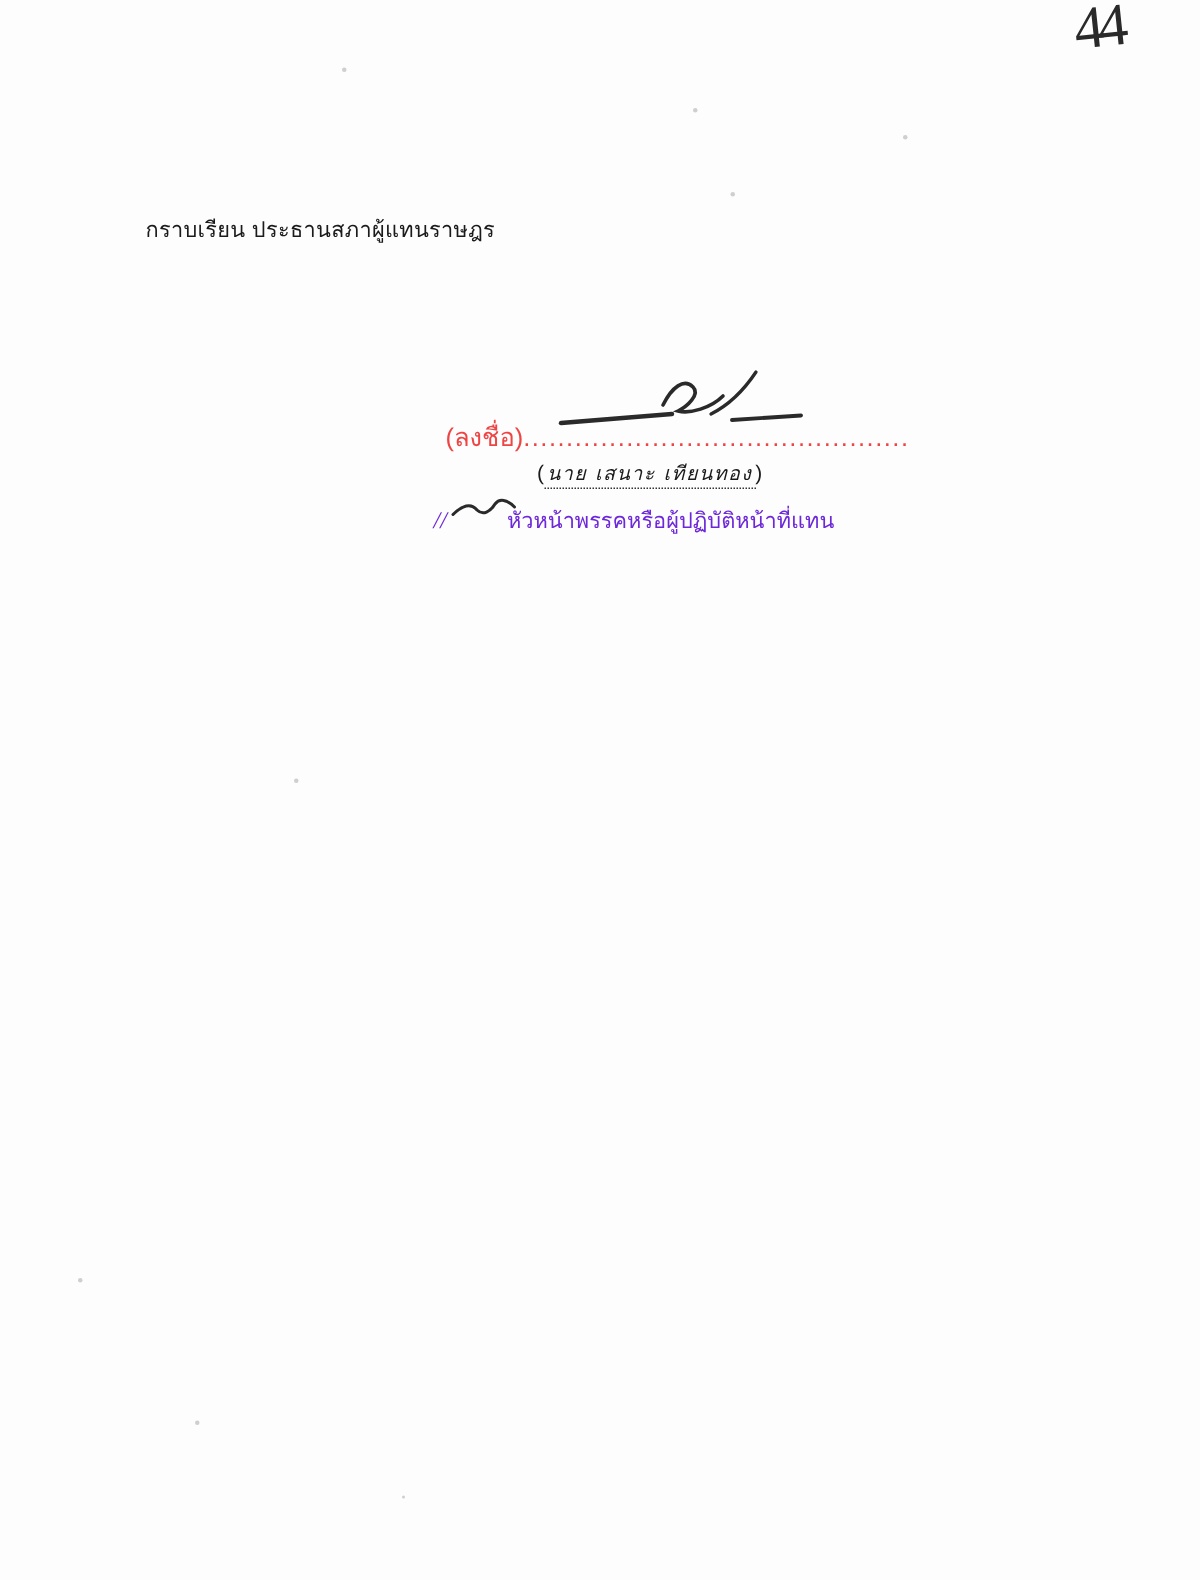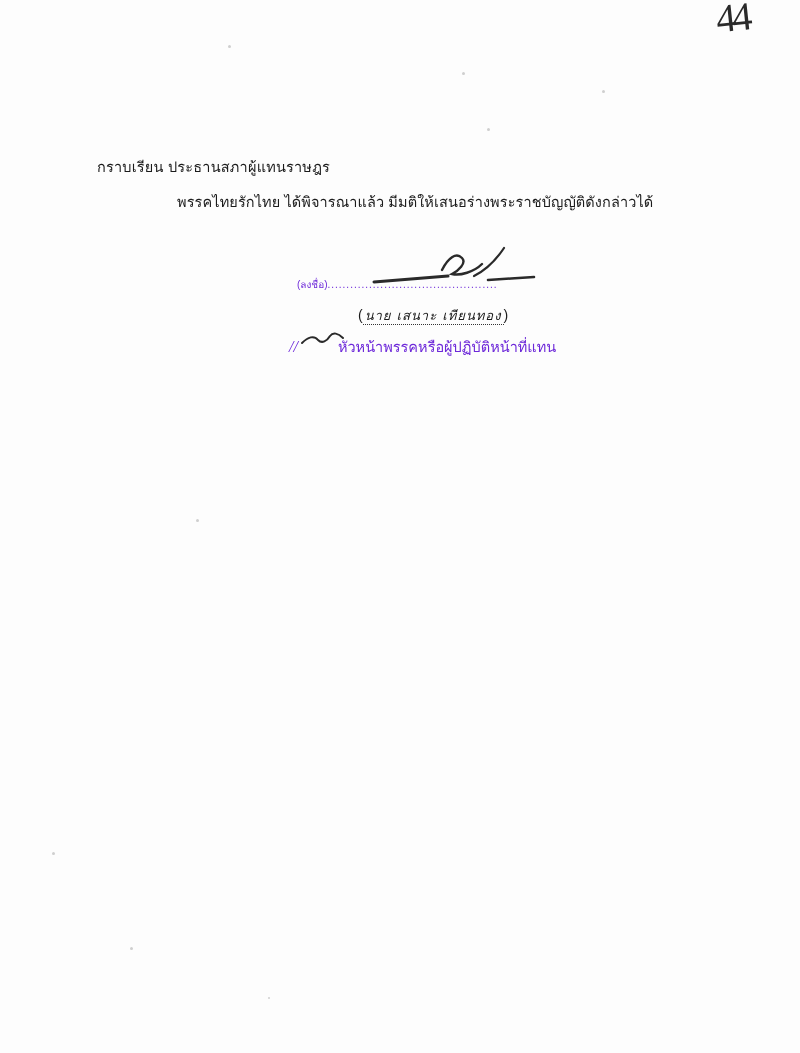--- a/index.html
+++ b/index.html
@@ -30,41 +30,41 @@
     font-family: "Liberation Serif", serif;
     font-size: 40px;
     color: #2a2a2a;
     transform: rotate(-6deg);
     letter-spacing: -4px;
     font-weight: 400;
   }
   .salutation {
     position: absolute;
     left: 97px;
-    top: 155px;
+    top: 141px;
     font-size: 14.5px;
     color: #1b1b1b;
     letter-spacing: 0.2px;
     white-space: nowrap;
   }
   .body-line {
     position: absolute;
     left: 177px;
     top: 190px;
     font-size: 14.5px;
     color: #1b1b1b;
     letter-spacing: 0.1px;
     white-space: nowrap;
   }
   .sign-row {
     position: absolute;
     left: 297px;
     top: 277px;
-    font-size: 10px;
-    color: #6d28d9;
+    font-size: 17px;
+    color: #ef4444;
     white-space: nowrap;
   }
   .dots {
     letter-spacing: 1px;
   }
   .name-row {
     position: absolute;
     left: 358px;
     top: 305px;
     font-size: 14px;
@@ -118,21 +118,20 @@
   <div class="speck" style="left:487px; top:128px; width:3px; height:3px;"></div>
   <div class="speck" style="left:196px; top:519px; width:3px; height:3px;"></div>
   <div class="speck" style="left:52px; top:852px; width:3px; height:3px;"></div>
   <div class="speck" style="left:130px; top:947px; width:3px; height:3px;"></div>
   <div class="speck" style="left:268px; top:997px; width:2px; height:2px;"></div>
 
   <div class="page-number">44</div>
 
   <div class="salutation">กราบเรียน  ประธานสภาผู้แทนราษฎร</div>
 
-  <div class="body-line">พรรคไทยรักไทย  ได้พิจารณาแล้ว มีมติให้เสนอร่างพระราชบัญญัติดังกล่าวได้</div>
 
   <svg class="signature-svg" width="180" height="50" viewBox="0 0 180 50">
     <path d="M4 42 C30 40, 55 38, 78 36" stroke="#2a2a2a" stroke-width="3" fill="none" stroke-linecap="round"></path>
     <path d="M72 30 C78 18, 86 12, 92 18 C97 23, 88 31, 82 34 C90 36, 104 32, 112 24" stroke="#2a2a2a" stroke-width="2.4" fill="none" stroke-linecap="round"></path>
     <path d="M104 36 C116 30, 126 20, 134 8" stroke="#2a2a2a" stroke-width="2.2" fill="none" stroke-linecap="round"></path>
     <path d="M118 40 C132 39, 150 38, 164 37" stroke="#2a2a2a" stroke-width="2.6" fill="none" stroke-linecap="round"></path>
   </svg>
 
   <div class="sign-row">
     <span>(ลงชื่อ)</span><span class="dots">.............................................</span>

